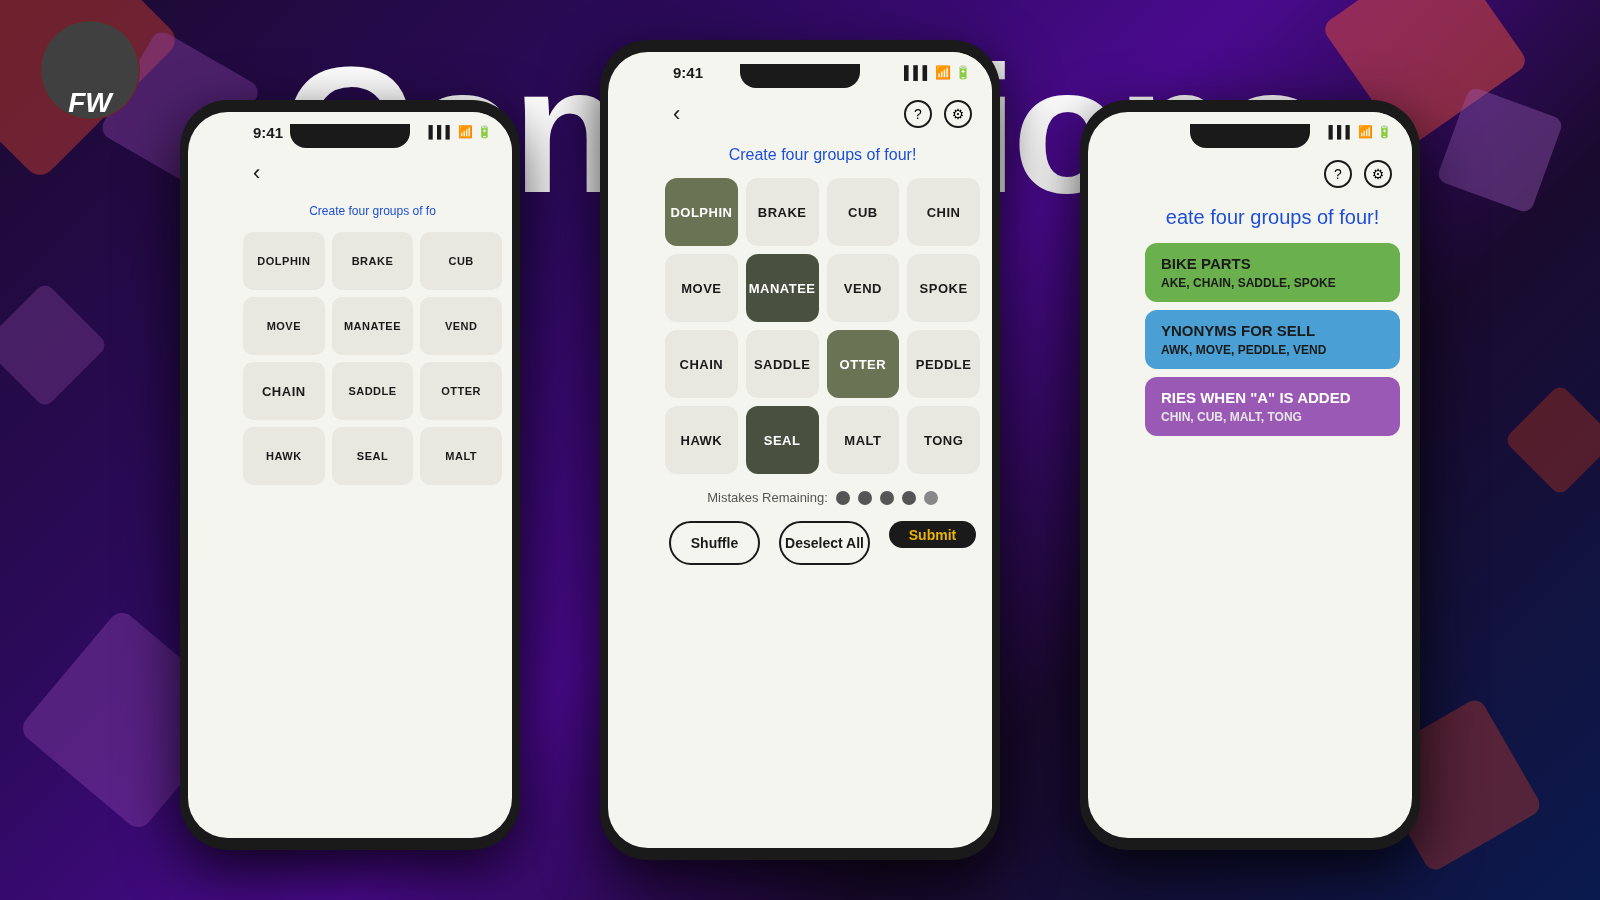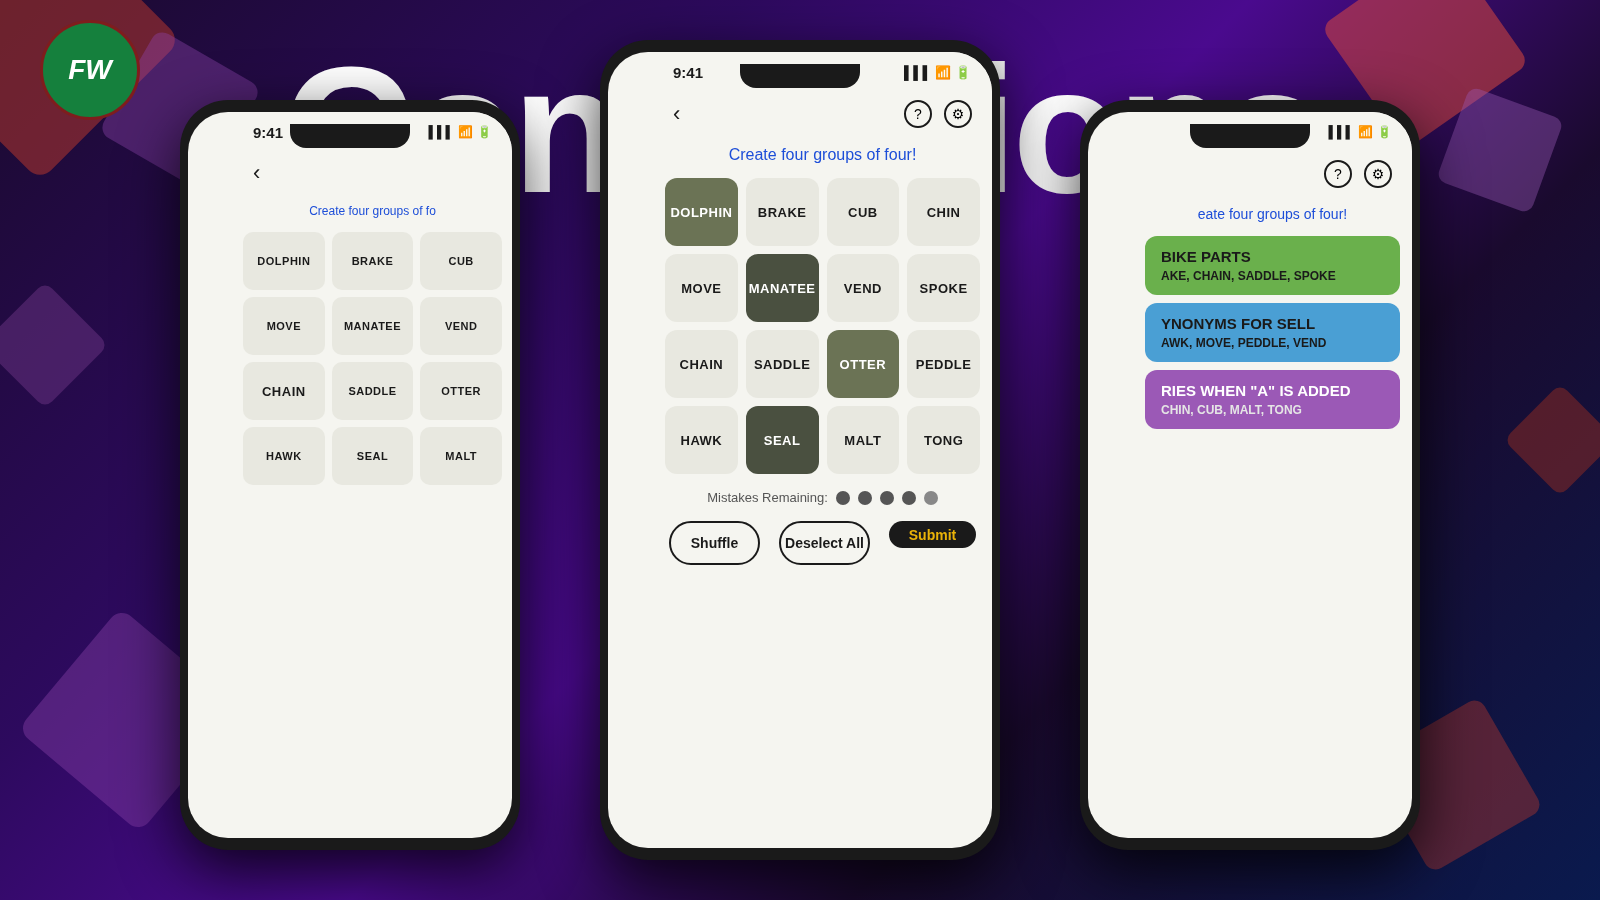--- a/index.html
+++ b/index.html
@@ -36,27 +36,27 @@
       user-select: none;
     }
 
     
     .fw-logo {
       position: absolute;
       top: 20px;
       left: 40px;
       width: 100px;
       height: 100px;
-      background: #15803d;
+      background: #404040;
       border-radius: 50%;
       display: flex;
-      align-items: center;
+      align-items: flex-end;
       justify-content: center;
       z-index: 10;
-      border: 3px solid #7f1d1d;
+      border: 1px solid #7f1d1d;
     }
     .fw-logo-text {
       color: white;
       font-size: 28px;
       font-weight: 900;
       font-style: italic;
     }
 
     
     .phone {
@@ -429,21 +429,21 @@
         <span style="font-size:12px;">🔋</span>
       </div>
     </div>
     <div class="app-header">
       <span style="width:28px;"></span>
       <div class="header-icons">
         <div class="header-icon">?</div>
         <div class="header-icon">⚙</div>
       </div>
     </div>
-    <div class="game-title" style="font-size:14px;">eate four groups of four!</div>
+    <div class="game-title" style="font-size:20px;">eate four groups of four!</div>
 
     <div class="result-card card-green">
       <div class="result-card-title">BIKE PARTS</div>
       <div class="result-card-words">AKE, CHAIN, SADDLE, SPOKE</div>
     </div>
     <div class="result-card card-blue">
       <div class="result-card-title">YNONYMS FOR SELL</div>
       <div class="result-card-words">AWK, MOVE, PEDDLE, VEND</div>
     </div>
     <div class="result-card" style="background:#9b59b6;">

